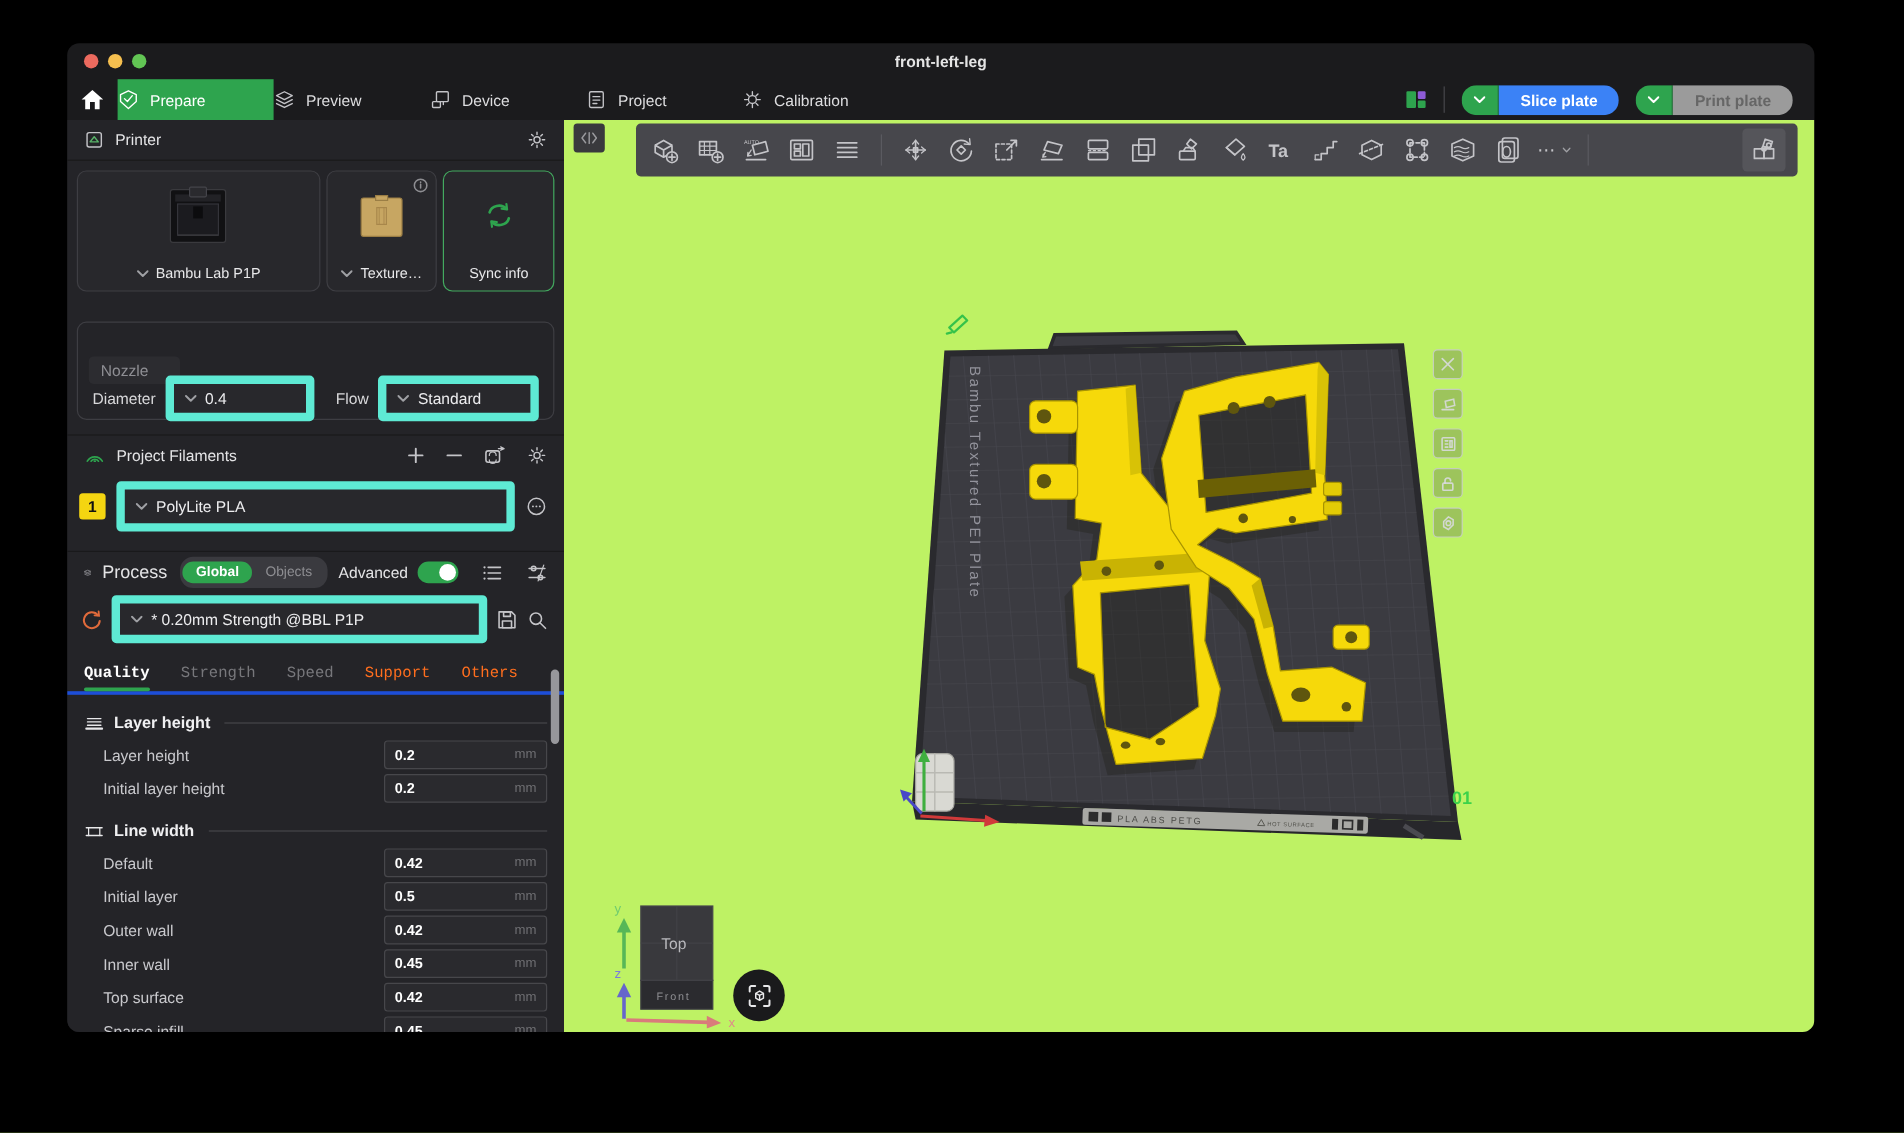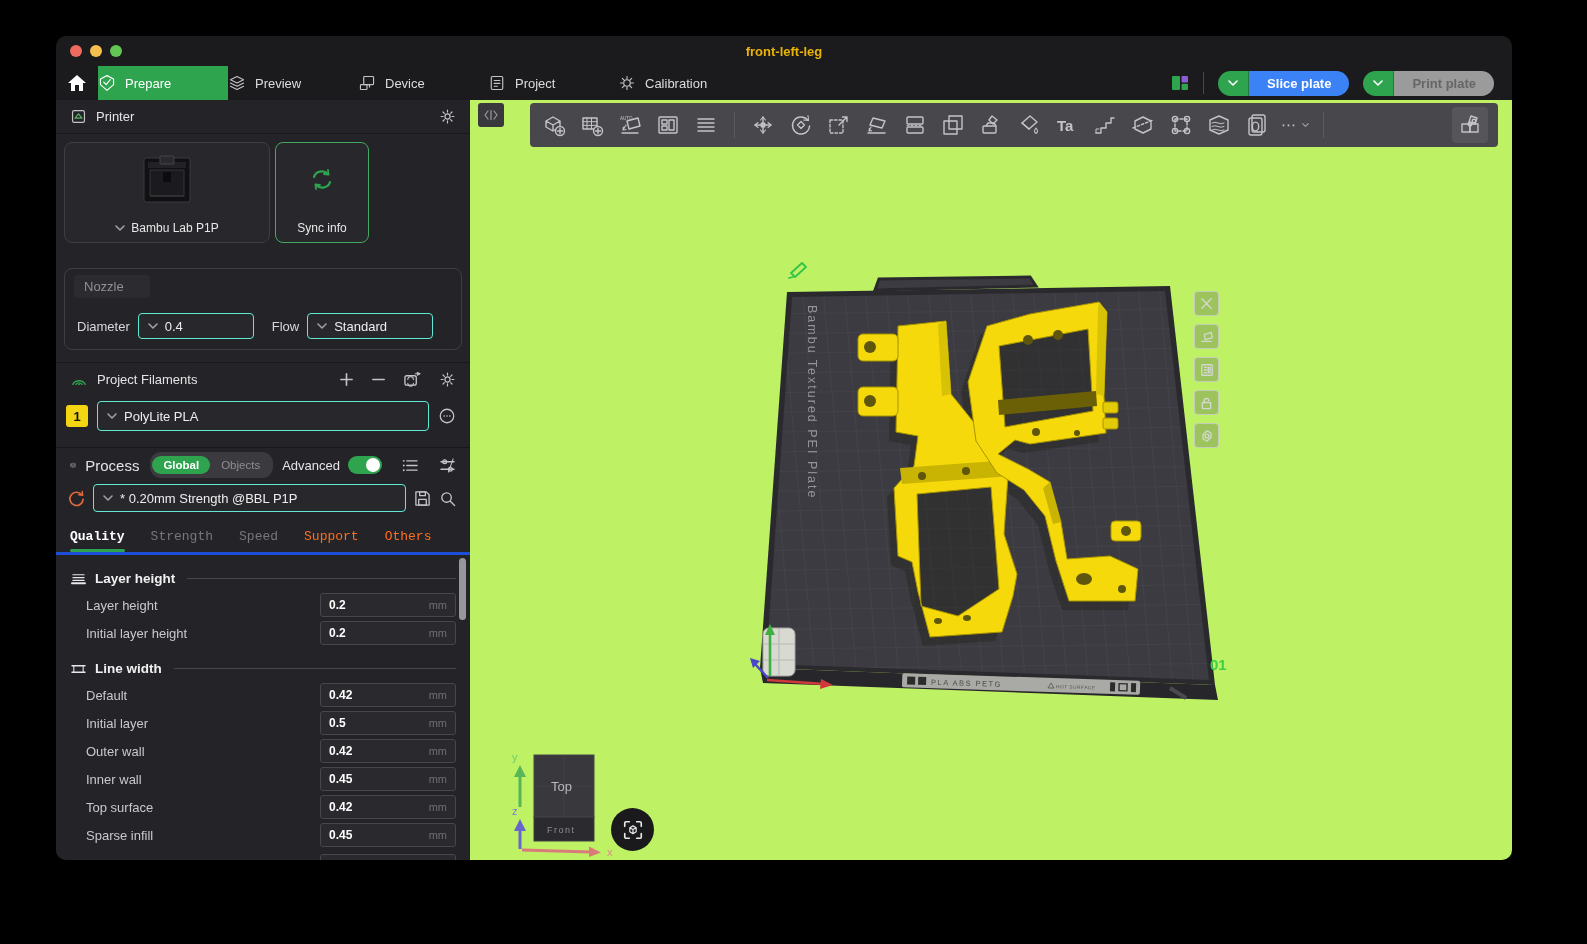--- a/index.html
+++ b/index.html
@@ -5,21 +5,21 @@
   html,body{margin:0;padding:0;}
   body{width:1587px;height:944px;background:#000;position:relative;overflow:hidden;
        font-family:"Liberation Sans", sans-serif;-webkit-font-smoothing:antialiased;}
   .window{position:absolute;left:56px;top:36px;width:1456px;height:824px;background:#1B1B1D;
           border-radius:10px;overflow:hidden;box-shadow:0 12px 50px rgba(0,0,0,.7);}
   
   .titlebar{height:30px;position:relative;display:flex;align-items:center;}
   .lights{display:flex;gap:8px;margin-left:14px;}
   .light{width:12px;height:12px;border-radius:50%;}
   .light.red{background:#EC6A5E}.light.yellow{background:#F5BF4F}.light.green{background:#62C554}
-  .win-title{position:absolute;left:0;right:0;text-align:center;color:#eab308;font-size:13px;font-weight:bold;}
+  .win-title{position:absolute;left:0;right:0;text-align:center;color:#e5e5e5;font-size:13px;font-weight:bold;}
   
   .tabbar{height:34px;display:flex;align-items:stretch;}
   .home-btn{width:42px;display:flex;align-items:center;justify-content:center;}
   .tab{display:flex;align-items:center;justify-content:flex-start;gap:9px;width:130px;color:#DDDDDF;font-size:13px;cursor:default;}
   .tab.active{background:#2EA44E;color:#fff;}
   .tab svg{flex:none;}
   .tabbar-right{margin-left:auto;display:flex;align-items:center;gap:14px;padding-right:18px;}
   .vdiv{width:1px;height:22px;background:#46464B;}
   .split-btn{display:flex;height:25px;border-radius:13px;overflow:hidden;font-size:13px;font-weight:bold;}
   .split-chev{width:30px;background:#2EA44E;display:flex;align-items:center;justify-content:center;border-right:1px solid rgba(0,0,0,.25);}
@@ -39,23 +39,23 @@
   .ig{stroke:#2EA44E;fill:none;stroke-width:2.2;stroke-linecap:round;stroke-linejoin:round;}
   .cards{display:flex;gap:5px;padding:8px;}
   .card{background:#28282C;border:1px solid #3E3E43;border-radius:8px;height:92px;display:flex;flex-direction:column;align-items:center;justify-content:flex-end;padding-bottom:7px;position:relative;}
   .card.printer{width:204px;}
   .card.small{width:92px;}
   .card.selected{border-color:#43A95F;}
   .card .caption{display:flex;align-items:center;gap:6px;font-size:12px;color:#E8E8EA;margin-top:5px;}
   .card .thumb{flex:1;display:flex;align-items:center;justify-content:center;width:100%;}
   .info-badge{position:absolute;top:5px;right:6px;}
   .nozzle-box{margin:17px 8px 0 8px;border:1px solid #3E3E43;border-radius:8px;height:80px;position:relative;}
-  .nozzle-tab{position:absolute;left:9px;top:6px;background:#2C2C30;border-radius:4px;padding:4px 26px 4px 10px;font-size:13px;color:#8F8F94;}
+  .nozzle-tab{position:absolute;left:9px;top:28px;background:#2C2C30;border-radius:4px;padding:4px 26px 4px 10px;font-size:13px;color:#8F8F94;}
   .nozzle-row{position:absolute;left:12px;right:12px;top:44px;display:flex;align-items:center;gap:8px;font-size:13px;color:#D8D8DA;}
-  .dd{display:flex;align-items:center;gap:7px;background:#28282C;border:1px solid #5eead4;border-radius:4px;height:24px;padding:0 9px;color:#EDEDEF;font-size:13px;}
+  .dd{display:flex;align-items:center;gap:7px;background:#28282C;border:7px solid #5eead4;border-radius:4px;height:24px;padding:0 9px;color:#EDEDEF;font-size:13px;}
   .sec-div{height:1px;background:#19191B;margin-top:12px;}
   .fil-header{height:32px;display:flex;align-items:center;gap:9px;padding:0 14px;}
   .fil-header .title{font-size:13px;flex:1;}
   .fil-row{display:flex;align-items:center;gap:9px;padding:6px 14px 10px 10px;}
   .slot{width:22px;height:22px;border-radius:3px;background:#F4D511;color:#111;font-weight:bold;font-size:13px;display:flex;align-items:center;justify-content:center;}
   .fil-dd{flex:1;height:28px;}
   .proc-header{height:34px;display:flex;align-items:center;gap:9px;padding:0 14px;}
   .scope-pill{display:flex;align-items:center;background:#3A3A3F;border-radius:11px;height:22px;padding:2px;margin-left:2px;}
   .scope-seg{padding:0 11px;font-size:11.5px;height:18px;display:flex;align-items:center;border-radius:9px;color:#8E8E92;}
   .scope-seg.on{background:#2EA44E;color:#fff;font-weight:bold;}
@@ -209,20 +209,42 @@
               <path d="M14,42 h34" stroke="#3A3A3E"></path>
             </svg>
           </div>
           <div class="caption">
             <svg class="chev" viewBox="0 0 10 6">
                 <polyline points="1,1 5,5 9,1"></polyline>
               </svg>
             <span>Bambu Lab P1P</span>
           </div>
         </div>
+        <div class="card small">
+          <span class="info-badge">
+            <svg width="13" height="13" viewBox="0 0 14 14">
+                <circle cx="7" cy="7" r="5.6" class="i" style="stroke:#8E8E92"></circle>
+                <path d="M7,6 v3.4 M7,4 v0.4" class="i" style="stroke:#8E8E92"></path>
+              </svg>
+          </span>
+          <div class="thumb">
+            <svg width="42" height="42" viewBox="0 0 42 42">
+              <rect x="4" y="6" width="34" height="32" rx="2" fill="#C7A662" stroke="#9B7E45"></rect>
+              <rect x="16" y="4" width="10" height="4" fill="#C7A662" stroke="#9B7E45"></rect>
+              <rect x="17" y="14" width="8" height="14" fill="none" stroke="#A8874B"></rect>
+              <path d="M19,14 v14 M23,14 v14" stroke="#A8874B" stroke-width=".8"></path>
+            </svg>
+          </div>
+          <div class="caption">
+            <svg class="chev" viewBox="0 0 10 6">
+                <polyline points="1,1 5,5 9,1"></polyline>
+              </svg>
+            <span>Texture…</span>
+          </div>
+        </div>
         <div class="card small selected">
           <div class="thumb">
             <svg width="30" height="26" viewBox="0 0 30 26">
               <path d="M7,10 a8,7 0 0 1 14,-3" class="ig"></path>
                 <path d="M21,3 l0.6,4.6 l-4.6,-0.6" class="ig" style="stroke-width:1.8"></path>
               <path d="M23,15 a8,7 0 0 1 -14,3" class="ig"></path>
                 <path d="M9,22 l-0.6,-4.6 l4.6,0.6" class="ig" style="stroke-width:1.8"></path>
             </svg>
           </div>
           <div class="caption">

